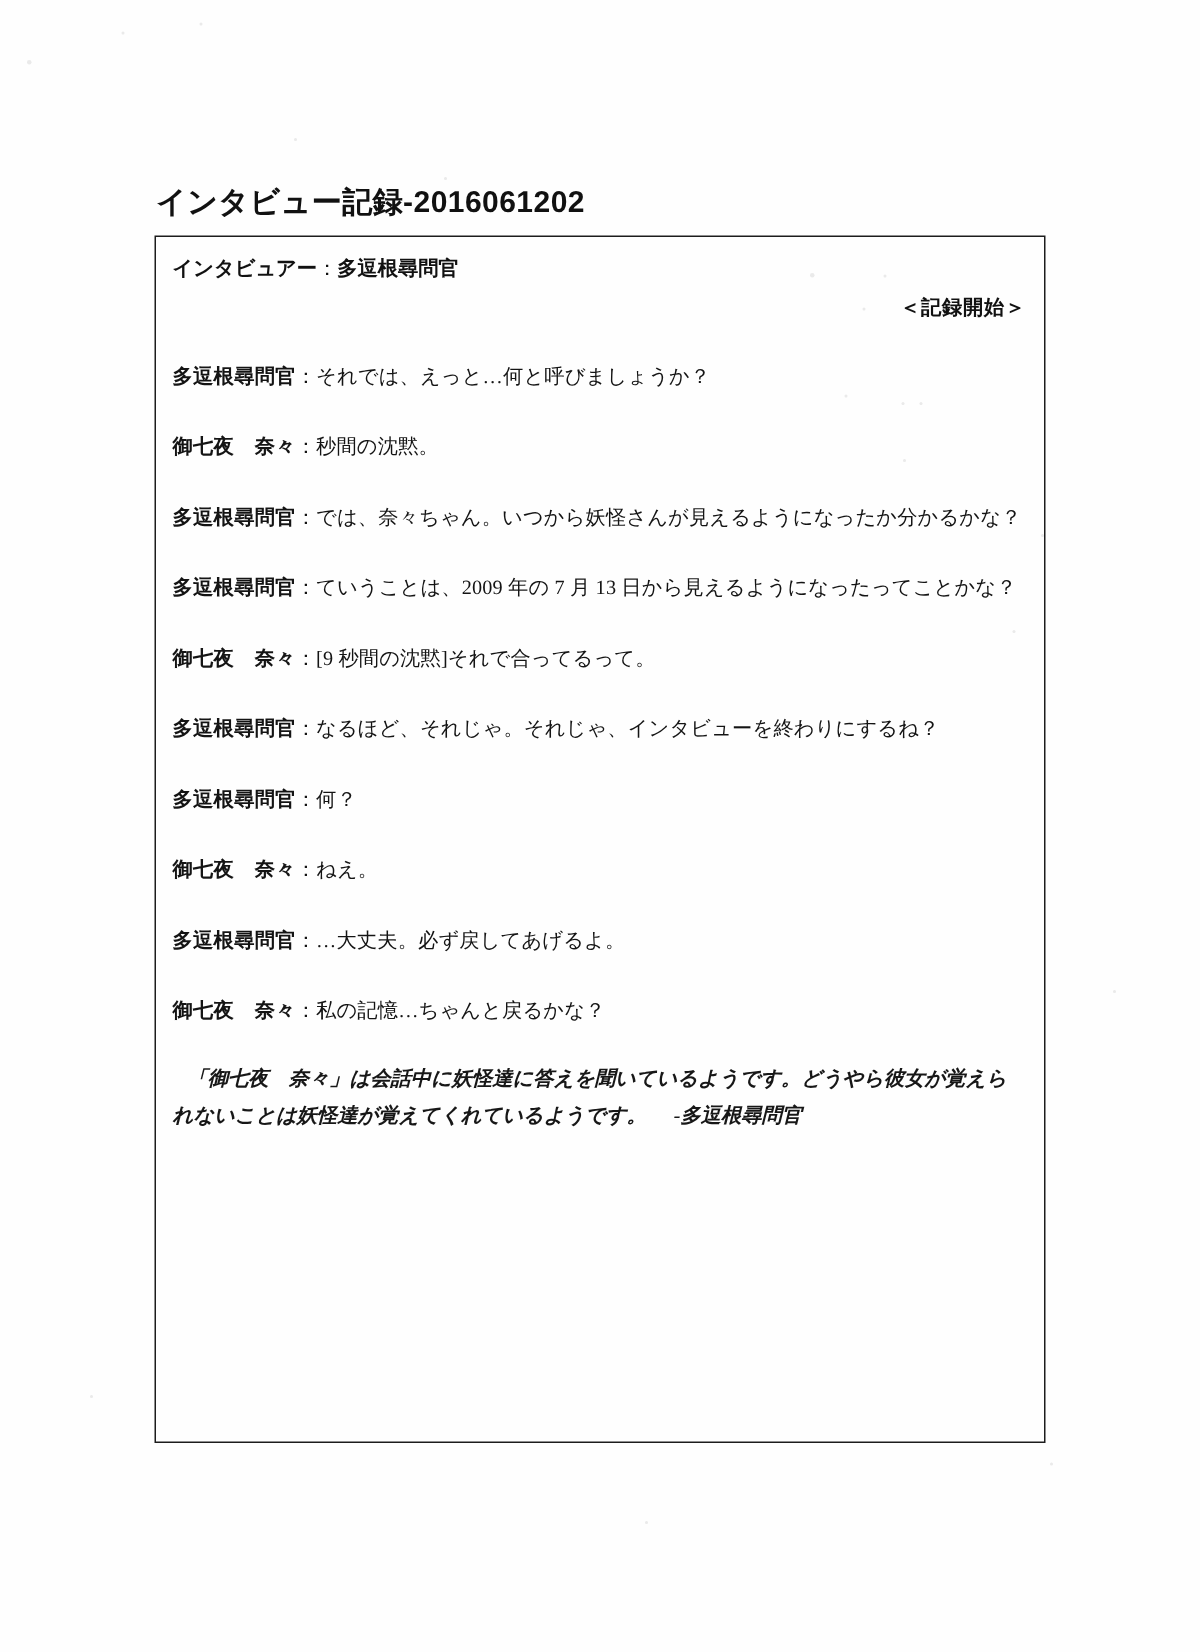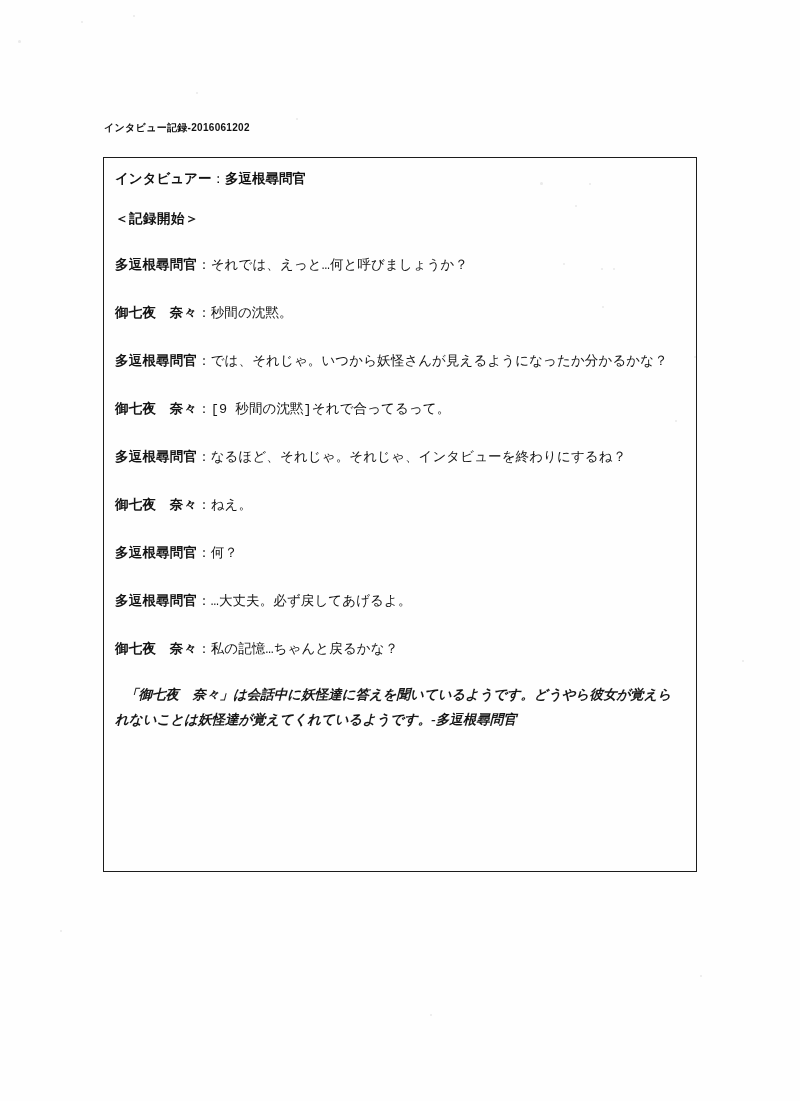--- a/index.html
+++ b/index.html
@@ -28,32 +28,32 @@
     opacity: .55;
     border-radius: 50%;
   }
 
   .doc-title {
     position: absolute;
     left: 104px;
     top: 121px;
     font-family: "Liberation Sans", "DejaVu Sans", sans-serif;
     font-weight: bold;
-    font-size: 10px;
+    font-size: 20px;
     letter-spacing: .3px;
     white-space: nowrap;
     color: #111;
   }
 
   .transcript-box {
     position: absolute;
     left: 103px;
     top: 157px;
     width: 594px;
-    height: 715px;
+    height: 805px;
     border: 1.6px solid #1c1c1c;
     box-sizing: border-box;
     padding: 10px 12px 0 11px;
   }
 
   .meta-line,
   .marker-line {
     font-family: "Liberation Sans", "DejaVu Sans", sans-serif;
     font-weight: bold;
     font-size: 13.5px;
@@ -67,56 +67,57 @@
     font-weight: normal;
   }
   .meta-line .value.bold {
     font-weight: bold;
     font-family: "Liberation Sans", "DejaVu Sans", sans-serif;
   }
 
   .marker-line {
     letter-spacing: .5px;
   }
-  .marker-start { margin-top: 18px; }
+  .marker-start { margin-top: 4px; text-align: right; }
   .marker-end { margin-top: 6px; }
 
   .turn {
     margin-top: 22px;
     font-size: 13.5px;
     line-height: 25px;
     color: #141414;
   }
   .turn:first-of-type { margin-top: 10px; }
   .turn .speaker {
     font-family: "Liberation Sans", "DejaVu Sans", sans-serif;
     font-weight: bold;
     letter-spacing: .2px;
   }
   .turn .colon {
     font-family: "Liberation Serif", "DejaVu Serif", serif;
   }
   .turn .utterance {
-    font-family: Liberation Mono, monospace;
+    font-family: Liberation Serif, serif;
     letter-spacing: .1px;
   }
 
   .closing-note {
     margin-top: 20px;
     font-family: "Liberation Serif", "DejaVu Serif", serif;
     font-style: italic;
     font-weight: bold;
     font-size: 13.5px;
     line-height: 25px;
     text-indent: 10px;
     color: #171717;
   }
   .closing-note .attribution {
     font-style: italic;
     font-weight: bold;
+    margin-left: 18px;
   }
 </style>
 </head>
 <body>
 
 <div class="paper"></div>
 
 <div class="speck" style="left:18px;  top:40px;  width:3px; height:3px;"></div>
 <div class="speck" style="left:81px;  top:21px;  width:2px; height:2px;"></div>
 <div class="speck" style="left:133px; top:15px;  width:2px; height:2px;"></div>
@@ -149,39 +150,42 @@
 
   <div class="turn">
     <span class="speaker">多逗根尋問官</span><span class="colon">：</span><span class="utterance">それでは、えっと…何と呼びましょうか？</span>
   </div>
 
   <div class="turn">
     <span class="speaker">御七夜　奈々</span><span class="colon">：</span><span class="utterance">秒間の沈黙。</span>
   </div>
 
   <div class="turn">
-    <span class="speaker">多逗根尋問官</span><span class="colon">：</span><span class="utterance">では、それじゃ。いつから妖怪さんが見えるようになったか分かるかな？</span>
+    <span class="speaker">多逗根尋問官</span><span class="colon">：</span><span class="utterance">では、奈々ちゃん。いつから妖怪さんが見えるようになったか分かるかな？</span>
   </div>
 
 
+  <div class="turn">
+    <span class="speaker">多逗根尋問官</span><span class="colon">：</span><span class="utterance">ていうことは、2009 年の 7 月 13 日から見えるようになったってことかな？</span>
+  </div>
 
   <div class="turn">
     <span class="speaker">御七夜　奈々</span><span class="colon">：</span><span class="utterance">[9 秒間の沈黙]それで合ってるって。</span>
   </div>
 
   <div class="turn">
     <span class="speaker">多逗根尋問官</span><span class="colon">：</span><span class="utterance">なるほど、それじゃ。それじゃ、インタビューを終わりにするね？</span>
   </div>
 
   <div class="turn">
-    <span class="speaker">御七夜　奈々</span><span class="colon">：</span><span class="utterance">ねえ。</span>
+    <span class="speaker">多逗根尋問官</span><span class="colon">：</span><span class="utterance">何？</span>
   </div>
 
   <div class="turn">
-    <span class="speaker">多逗根尋問官</span><span class="colon">：</span><span class="utterance">何？</span>
+    <span class="speaker">御七夜　奈々</span><span class="colon">：</span><span class="utterance">ねえ。</span>
   </div>
 
   <div class="turn">
     <span class="speaker">多逗根尋問官</span><span class="colon">：</span><span class="utterance">…大丈夫。必ず戻してあげるよ。</span>
   </div>
 
   <div class="turn">
     <span class="speaker">御七夜　奈々</span><span class="colon">：</span><span class="utterance">私の記憶…ちゃんと戻るかな？</span>
   </div>
 

